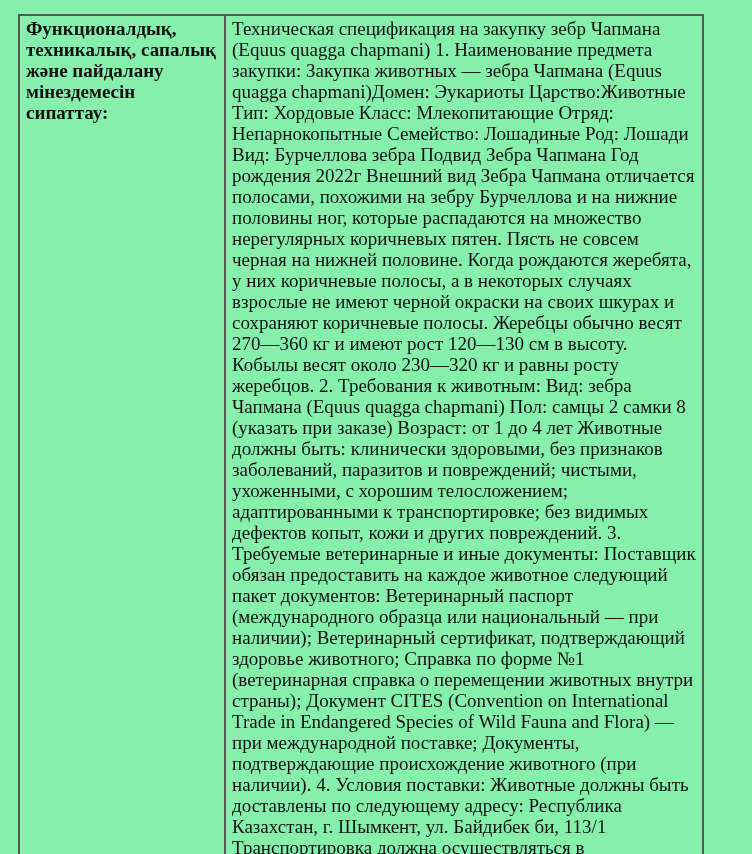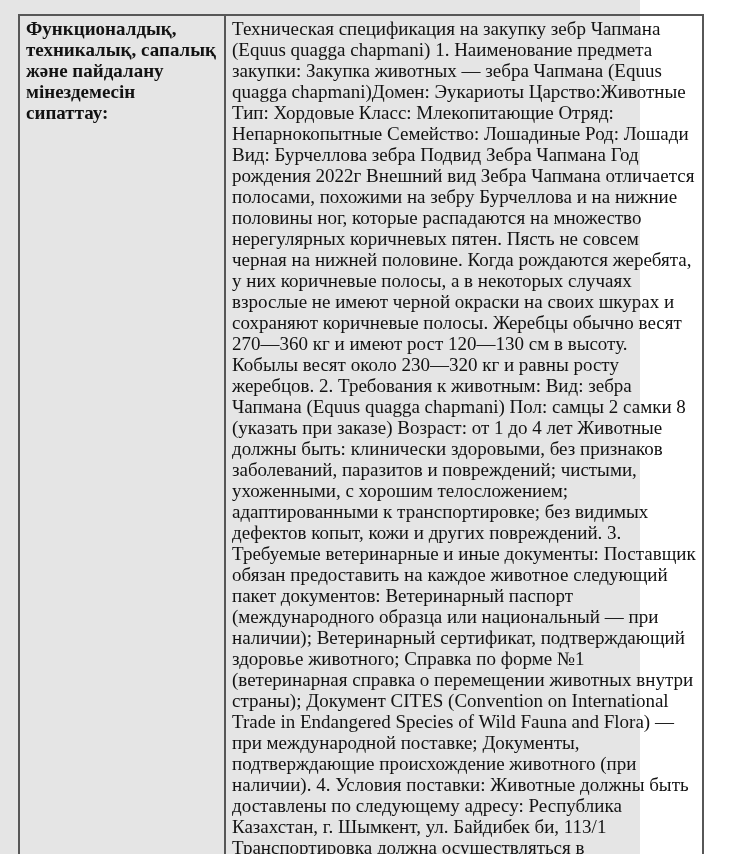--- a/index.html
+++ b/index.html
@@ -5,23 +5,23 @@
   * { margin: 0; padding: 0; box-sizing: border-box; }
   html, body {
     width: 752px;
     height: 854px;
     overflow: hidden;
     background: #ffffff;
     font-family: "Liberation Serif", "DejaVu Serif", serif;
   }
   .page {
     position: relative;
-    width: 640px;
+    width: 752px;
     height: 854px;
-    background: #e5e5e5;
+    background: #86efac;
   }
   table.spec-table {
     position: absolute;
     left: 18px;
     top: 14px;
     width: 684px;
     border-collapse: collapse;
     table-layout: fixed;
   }
   table.spec-table td {

